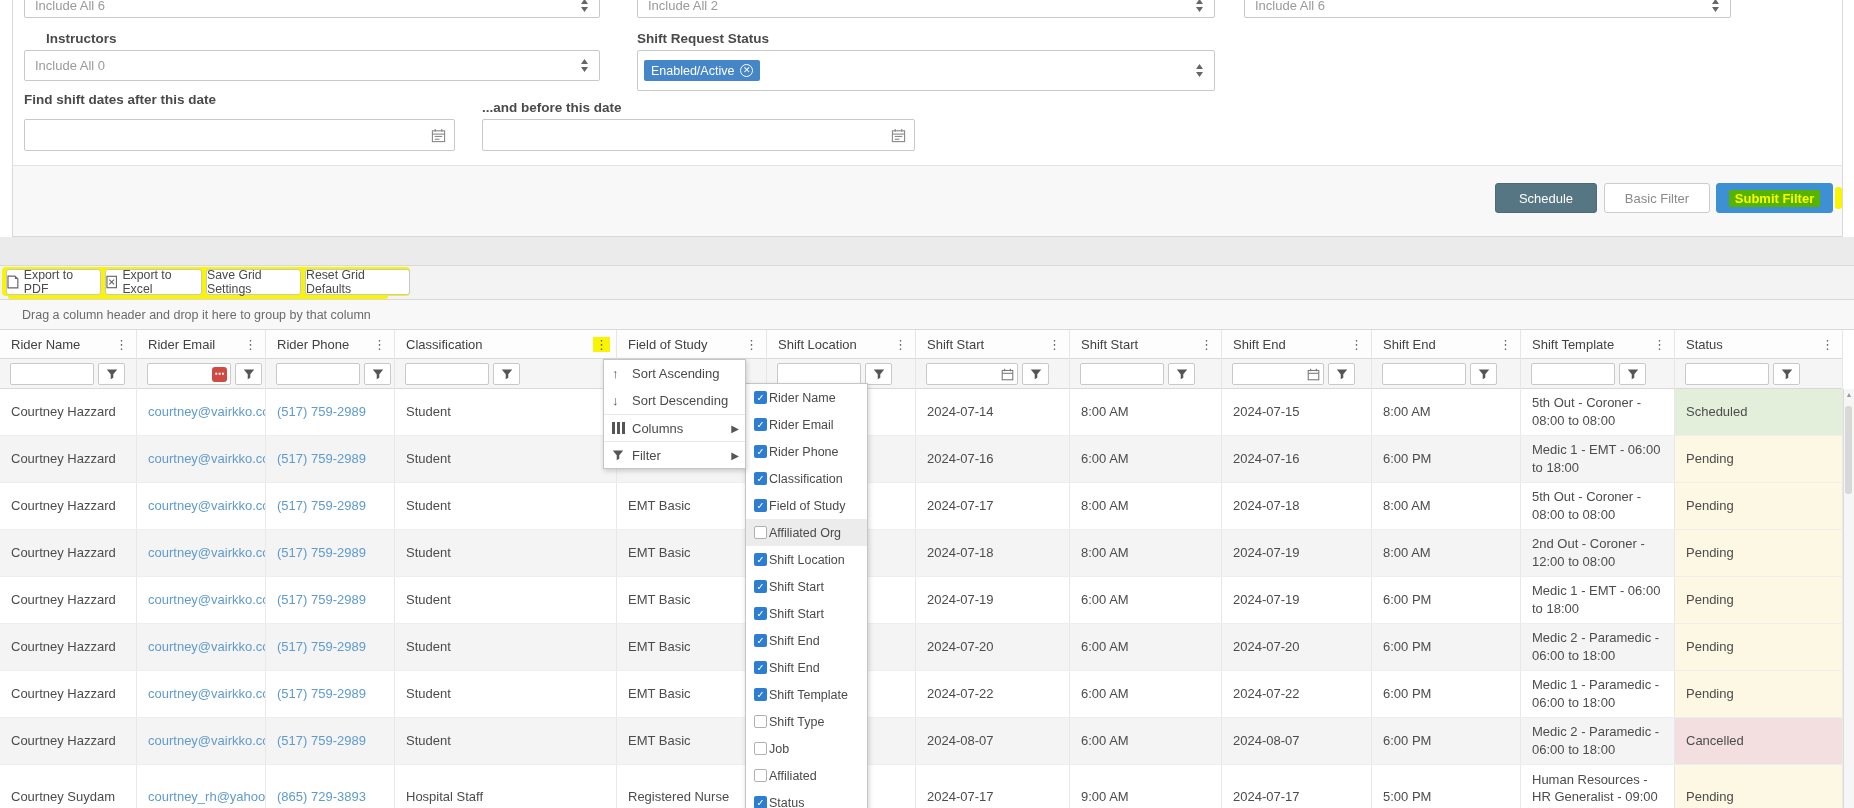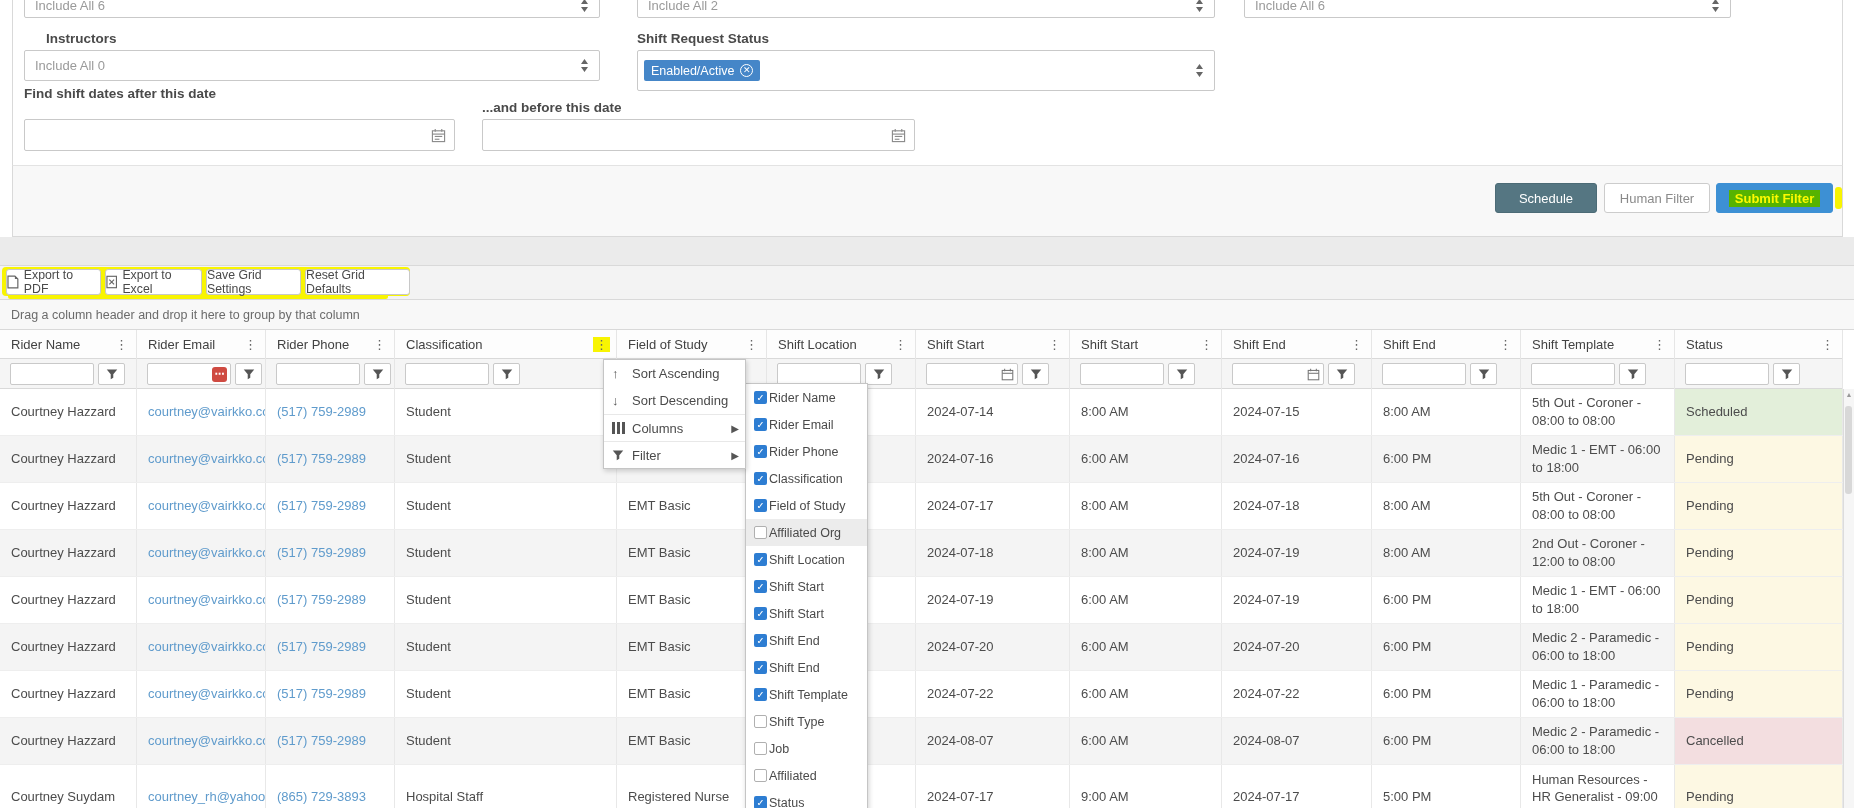--- a/index.html
+++ b/index.html
@@ -31,21 +31,21 @@
   .gap-strip { left:0; top:237px; width:1854px; height:28px; background:#ebebeb; }
 
   
   .toolbar { left:0; top:265px; width:1854px; height:35px; background:#f3f3f3;
     border-top:1px solid #d9d9d9; border-bottom:1px solid #d9d9d9; }
   .yellow-blob { background:#f8f402; border-radius:4px; }
   .tb-btn { position:absolute; top:269px; height:26px; background:#fff; border:1px solid #c8c8c8;
     border-radius:3px; font-size:12.3px; color:#4a4a4a; display:flex; align-items:center;
     justify-content:center; gap:5px; }
   .groupbar { left:0; top:300px; width:1854px; height:30px; background:#f8f8f8;
-    border-bottom:1px solid #d9d9d9; display:flex; align-items:center; padding-left:11px;
+    border-bottom:1px solid #d9d9d9; display:flex; align-items:center; padding-left:22px;
     font-size:12.5px; color:#6b6b6b; }
   .header-row { left:0; top:330px; width:1843px; height:29px; background:#fdfdfd;
     border-bottom:1px solid #d9d9d9; }
   .hcell { position:absolute; top:0; height:29px; display:flex; align-items:center;
     padding:0 6px 0 11px; border-right:1px solid #e6e6e6; font-size:13px; color:#424242; }
   .hcell .lbl { flex:1; white-space:nowrap; overflow:hidden; }
   .dots { font-size:13px; color:#666; line-height:13px; padding:1px 2px; }
   .dots.hl { background:#f8f402; }
   .filter-row { left:0; top:359px; width:1843px; height:30px; background:#f5f5f5;
     border-bottom:1px solid #d9d9d9; }
@@ -139,21 +139,21 @@
     <span class="tag">
       <span>Enabled/Active</span>
       <span class="tag-x">✕</span>
     </span>
     <span class="spacer"></span>
     <svg class="ico" width="9" height="13" viewBox="0 0 9 13">
         <path fill="#666" d="M4.5 0 8 5H1z M1 8h7L4.5 13z"></path>
       </svg>
   </div>
 
-  <div class="abs fld-label" style="left:24px;top:86px;">Find shift dates after this date</div>
+  <div class="abs fld-label" style="left:24px;top:92px;">Find shift dates after this date</div>
   <div class="abs fld-label" style="left:482px;top:100px;">...and before this date</div>
 
   <div class="abs dateinput" style="left:24px;top:119px;width:431px;height:32px;">
     <svg class="ico" width="15" height="15" viewBox="0 0 16 16">
         <g fill="none" stroke="#8a8a8a" stroke-width="1.2">
           <rect x="1.5" y="3" width="13" height="11.5"></rect>
           <line x1="1.5" y1="6.5" x2="14.5" y2="6.5"></line>
           <line x1="4.5" y1="1" x2="4.5" y2="4"></line>
           <line x1="11.5" y1="1" x2="11.5" y2="4"></line>
           <line x1="4" y1="9" x2="12" y2="9"></line>
@@ -168,21 +168,21 @@
           <line x1="1.5" y1="6.5" x2="14.5" y2="6.5"></line>
           <line x1="4.5" y1="1" x2="4.5" y2="4"></line>
           <line x1="11.5" y1="1" x2="11.5" y2="4"></line>
           <line x1="4" y1="9" x2="12" y2="9"></line>
           <line x1="4" y1="12" x2="9" y2="12"></line>
         </g>
       </svg>
   </div>
 
   <div class="abs btn btn-schedule" style="left:1495px;top:183px;width:102px;height:30px;">Schedule</div>
-  <div class="abs btn btn-clear" style="left:1604px;top:183px;width:106px;height:30px;">Human Filter</div>
+  <div class="abs btn btn-clear" style="left:1604px;top:183px;width:106px;height:30px;">Basic Filter</div>
   <div class="abs btn btn-submit" style="left:1716px;top:183px;width:117px;height:30px;">
     <span class="hl">Submit Filter</span>
   </div>
   <div class="abs" style="left:1835px;top:187px;width:7px;height:22px;background:#f8f402;border-radius:3px;"></div>
 
   <div class="abs gap-strip"></div>
 
   <div class="abs toolbar"></div>
   <div class="abs yellow-blob" style="left:2px;top:267px;width:408px;height:29px;"></div>
   <div class="abs yellow-blob" style="left:8px;top:294px;width:380px;height:5px;"></div>

